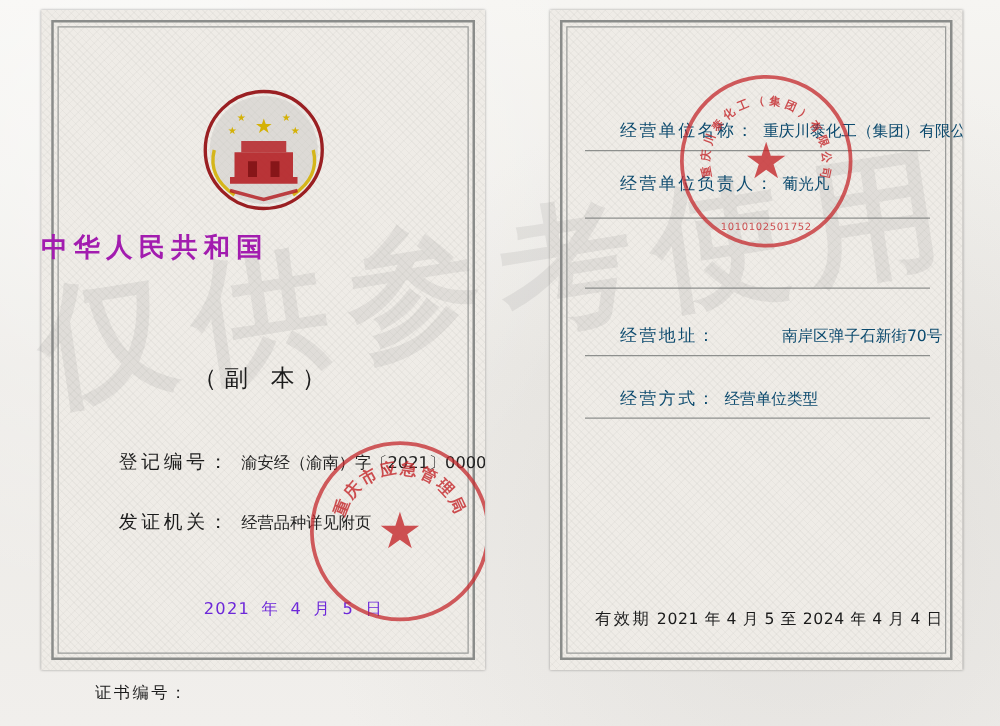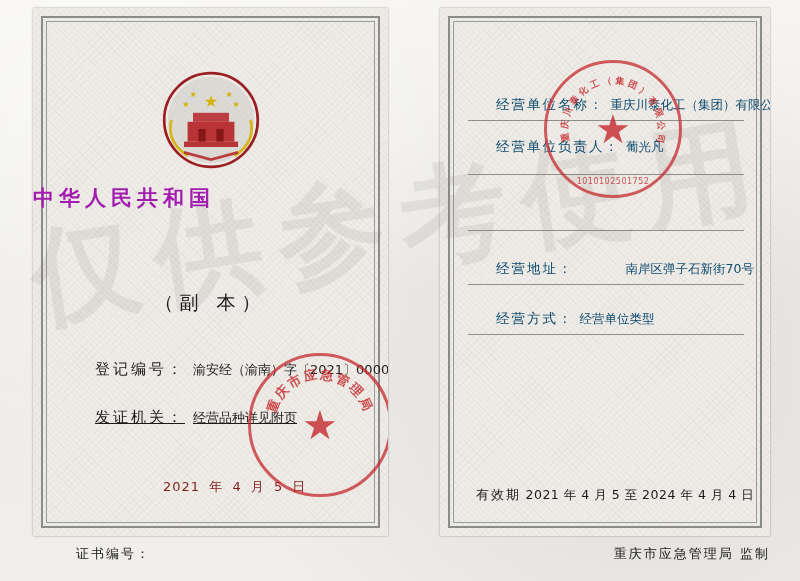--- a/index.html
+++ b/index.html
@@ -141,30 +141,30 @@
     white-space: nowrap;
   }
   .field-value {
     margin-left: 8px;
     font-size: 13px;
     color: #222;
     white-space: nowrap;
   }
 
   #reg-no-row { left: 62px; top: 352px; }
-  #issuer-row { left: 62px; top: 400px; text-decoration: underline; }
+  #issuer-row { left: 62px; top: 400px; }
   #issuer-row .field-value { font-size: 13px; }
 
   .date-row {
     position: absolute;
     left: 128px;
     top: 470px;
     z-index: 4;
     font-size: 13px;
-    color: #7f1d1d;
+    color: #6d28d9;
     letter-spacing: 1px;
   }
   .date-row span { margin: 0 2px; }
   .date-num { font-size: 13px; }
 
   
   .seal-round {
     position: absolute;
     width: 138px;
     height: 138px;
@@ -463,15 +463,14 @@
       <div class="seal-bottom-text">1010102501752</div>
     </div>
   </div>
 
   <div class="watermark">仅供参考使用</div>
 
   <div id="footer-left">
     <span>证书编号：</span>
     <span class="blank-line"></span>
   </div>
-  <div id="footer-right">重庆市应急管理局  监制</div>
 
 </div>
 
 </body></html>

